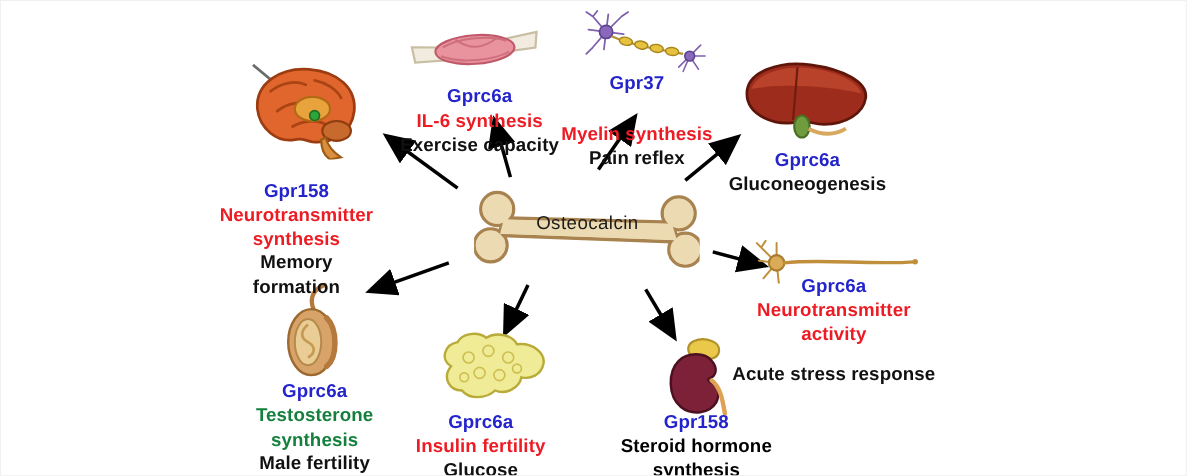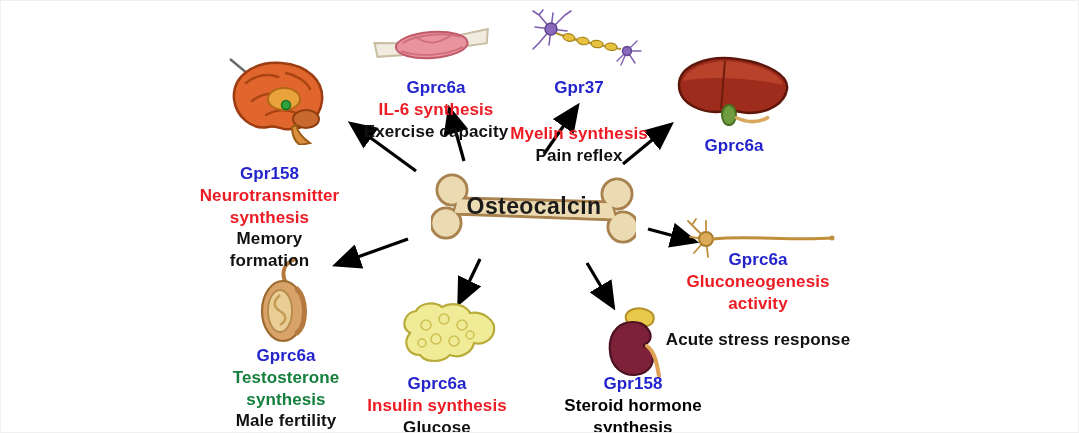--- a/index.html
+++ b/index.html
@@ -13,21 +13,21 @@
   .node-label{
     position:absolute;text-align:center;font-weight:bold;
     font-size:17px;line-height:1.28;letter-spacing:0.1px;
   }
   .node-label span{display:block;}
   .receptor{color:#2424CC;}
   .function{color:#ED1C24;}
   .process{color:#111111;}
   .center-title{
     position:absolute;left:428px;top:192px;width:210px;text-align:center;
-    font-size:23px;font-weight:bold;color:#1b1b1b;letter-spacing:0.4px;
+    font-size:17px;font-weight:normal;color:#1b1b1b;letter-spacing:0.4px;
   }
   .tilt-muscle{transform:rotate(-4deg);}
 </style>
 </head>
 <body>
 
 <div class="canvas">
 
   <svg class="arrows" viewBox="0 0 1079 433">
     <defs>
@@ -93,52 +93,53 @@
         <ellipse cx="54" cy="32" rx="6" ry="3.6" transform="rotate(10 54 32)"></ellipse>
         <ellipse cx="68" cy="35" rx="6" ry="3.6" transform="rotate(8 68 35)"></ellipse>
         <ellipse cx="82" cy="37.8" rx="6" ry="3.6" transform="rotate(7 82 37.8)"></ellipse>
       </g>
       <g stroke="#7e5fae" stroke-width="1.4" fill="none" stroke-linecap="round">
         <path d="M98,42 L108,32 M98,42 L112,42 M98,42 L106,54 M98,42 L92,56 M98,42 L88,52"></path>
       </g>
       <circle cx="98" cy="42" r="4.5" fill="#8a68bc" stroke="#5e4390" stroke-width="1.4"></circle>
     </svg>
   </div>
-  <div class="node-label" style="left:508px;top:76px;width:140px;">
+  <div class="node-label" style="left:508px;top:64px;width:140px;">
     <span class="receptor" style="color: rgb(36, 36, 204);">Gpr37</span>
     <span class="function" style="color: rgb(237, 28, 36); margin-top: 24px;">Myelin synthesis</span>
     <span class="process" style="color: rgb(17, 17, 17);">Pain reflex</span>
   </div>
 
   <div class="organ" style="left:672px;top:50px;">
     <svg width="122" height="82" viewBox="0 0 122 82">
       <path d="M6,34 C6,14 36,4 64,8 C94,12 116,24 114,38 C112,52 96,62 76,62 C66,62 60,58 52,60 C32,64 6,54 6,34 Z" fill="#9d2c1c" stroke="#5f160a" stroke-width="2.5"></path>
       <path d="M10,30 C14,16 40,8 64,11 C88,14 108,24 110,34 C84,28 40,24 10,30 Z" fill="#b8432a"></path>
       <path d="M52,10 L48,58" stroke="#6e1d0e" stroke-width="2" fill="none"></path>
       <ellipse cx="56" cy="64" rx="7" ry="10" fill="#6f9c3f" stroke="#4a7024" stroke-width="2"></ellipse>
       <path d="M62,66 C74,72 86,72 96,66" stroke="#d8a85f" stroke-width="3.5" fill="none"></path>
     </svg>
   </div>
   <div class="node-label" style="left:653px;top:134px;width:160px;">
     <span class="receptor" style="color: rgb(36, 36, 204);">Gprc6a</span>
+    <span class="process" style="color: rgb(17, 17, 17);">Gluconeogenesis</span>
   </div>
 
   <div class="organ" style="left:685px;top:216px;">
     <svg width="150" height="44" viewBox="0 0 150 44">
       <g stroke="#c08f3c" stroke-width="1.8" fill="none" stroke-linecap="round">
         <path d="M20,22 L6,8 M20,22 L4,20 M20,22 L8,36 M20,22 L20,4 M20,22 L22,40 M6,8 L2,4 M6,8 L10,2"></path>
       </g>
       <circle cx="20" cy="22" r="7" fill="#dcab58" stroke="#a87c2e" stroke-width="2"></circle>
       <path d="M27,22 C60,18 105,24 146,21" stroke="#c08f3c" stroke-width="3" fill="none" stroke-linecap="round"></path>
       <circle cx="146" cy="21" r="2.5" fill="#c08f3c"></circle>
     </svg>
   </div>
   <div class="node-label" style="left:662px;top:248px;width:190px;">
     <span class="receptor" style="color: rgb(36, 36, 204);">Gprc6a</span>
-    <span class="function" style="color: rgb(237, 28, 36);">Gluconeogenesis activity</span>
+    <span class="function" style="color: rgb(237, 28, 36);">Neurotransmitter activity</span>
     <span class="process" style="color: rgb(17, 17, 17); margin-top: 15px;">Acute stress response</span>
   </div>
 
   <div class="organ" style="left:600px;top:305px;">
     <svg width="66" height="72" viewBox="0 0 66 72">
       <path d="M26,16 C20,4 36,0 46,4 C56,8 54,18 46,20 C38,22 30,22 26,16 Z" fill="#e9c84a" stroke="#b3922a" stroke-width="2"></path>
       <path d="M46,42 C52,44 54,52 50,60 C44,70 28,72 18,64 C6,54 6,32 16,22 C24,14 40,14 46,22 C52,29 50,36 44,38 C42,39 43,41 46,42 Z" fill="#7c2138" stroke="#4c1021" stroke-width="2.2"></path>
       <path d="M46,40 C54,46 56,58 58,70" stroke="#dfa153" stroke-width="4" fill="none" stroke-linecap="round"></path>
     </svg>
   </div>
@@ -157,21 +158,21 @@
           <circle cx="66" cy="26" r="5"></circle>
         <circle cx="40" cy="40" r="5"></circle>
           <circle cx="58" cy="42" r="5"></circle>
           <circle cx="74" cy="36" r="4"></circle>
           <circle cx="26" cy="44" r="4"></circle>
       </g>
     </svg>
   </div>
   <div class="node-label" style="left:356px;top:372px;width:160px;">
     <span class="receptor" style="color: rgb(36, 36, 204);">Gprc6a</span>
-    <span class="function" style="color: rgb(237, 28, 36);">Insulin synthesis</span>
+    <span class="function" style="color: rgb(237, 28, 36);">Insulin fertility</span>
     <span class="process" style="color: rgb(17, 17, 17);">Glucose metabolism</span>
   </div>
 
   <div class="organ" style="left:254px;top:256px;">
     <svg width="58" height="88" viewBox="0 0 58 88">
       <path d="M30,24 C26,14 30,6 40,2" stroke="#b5793d" stroke-width="4" fill="none" stroke-linecap="round"></path>
       <ellipse cx="28" cy="54" rx="21" ry="30" fill="#d8a368" stroke="#9c6a30" stroke-width="2.2"></ellipse>
       <path d="M42,32 C52,42 52,68 42,76" stroke="#b5793d" stroke-width="5" fill="none" stroke-linecap="round"></path>
       <ellipse cx="25" cy="54" rx="12" ry="21" fill="#e9cd95" stroke="#b5894a" stroke-width="1.8"></ellipse>
       <path d="M25,38 C18,44 18,50 25,54 C32,58 32,64 25,68" stroke="#c49a55" stroke-width="2.5" fill="none"></path>

